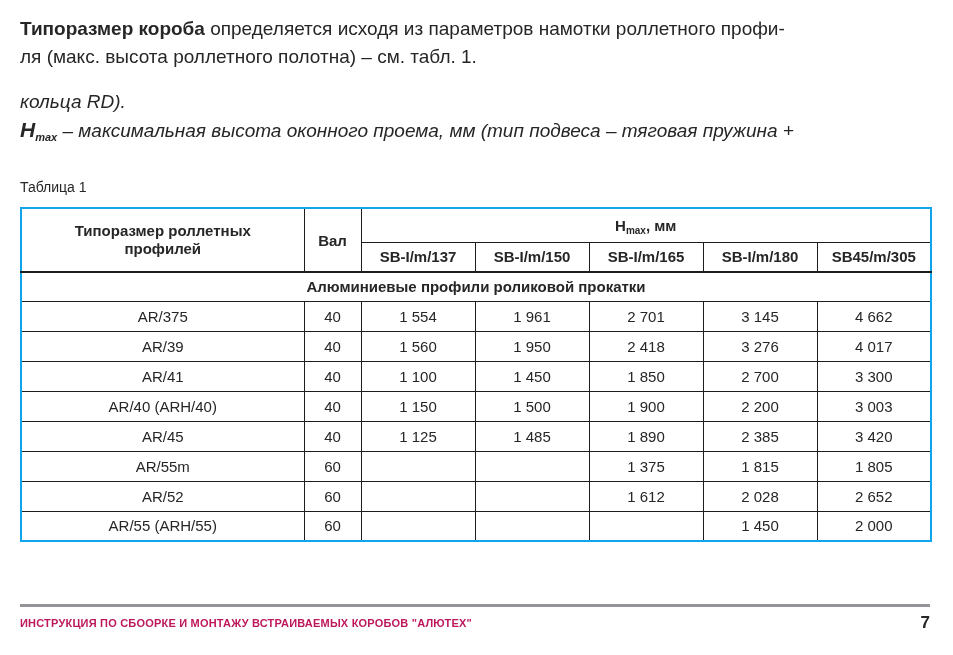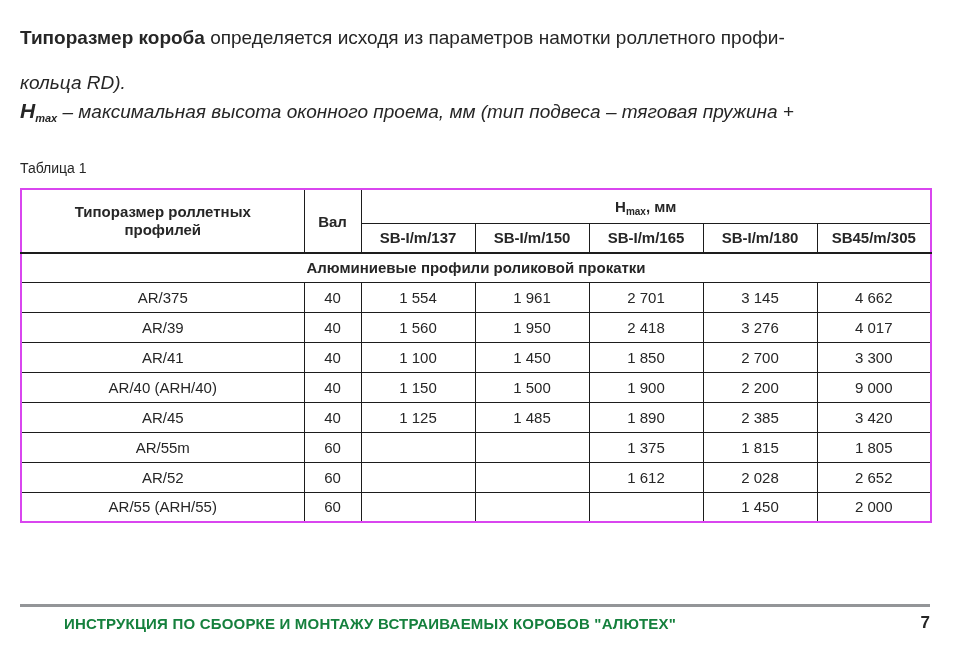--- a/index.html
+++ b/index.html
@@ -4,42 +4,42 @@
 <style>
   * { box-sizing: border-box; }
   html, body { margin: 0; padding: 0; }
   body {
     width: 953px; height: 655px;
     background: #ffffff;
     font-family: "Liberation Sans", sans-serif;
     color: #262626;
   }
   .page { position: relative; width: 953px; height: 655px; overflow: hidden; }
-  .content { padding: 24px 18px 0 20px; }
+  .content { padding: 15px 18px 0 20px; }
 
   
   .intro { margin: 0; font-size: 19px; line-height: 28px; }
   .intro .lead { font-weight: bold; }
   .line { display: block; }
 
   
   .note { margin: 17px 0 0 0; font-size: 19px; line-height: 28px; font-style: italic; }
   .note .sym { font-weight: bold; font-size: 21px; }
   .note sub { font-size: 11px; font-weight: bold; line-height: 0; vertical-align: -4px; }
 
   
   .caption { margin-top: 31px; font-size: 14px; line-height: 22px; }
 
   
   table.sizes {
     border-collapse: collapse;
     table-layout: fixed;
     width: 910px;
     margin-top: 9px;
-    border: 2px solid #d946ef;
+    border: 2px solid #0ea5e9;
   }
   table.sizes td {
     border: 1px solid #1d1d1d;
     text-align: center;
     vertical-align: middle;
     padding: 0 4px;
     font-size: 15px;
     color: #262626;
   }
   tr.hrow1 { height: 34px; }
@@ -49,31 +49,32 @@
   td.th { font-weight: bold; font-size: 14px; }
   td.col1h .wrap { display: inline-block; max-width: 200px; line-height: 18px; }
   td.hmaxh { font-weight: bold; font-size: 15px; }
   td.hmaxh sub { font-size: 10px; font-weight: bold; line-height: 0; vertical-align: -3px; }
   tr.secrow td { font-weight: bold; font-size: 15px; border-top: 2px solid #1d1d1d; text-align: center; }
 
   
   .footer { position: absolute; left: 20px; top: 604px; width: 910px; }
   .rule { height: 3px; background: #939598; }
   .footer-row { display: flex; justify-content: space-between; align-items: center; margin-top: 6px; }
-  .footer-title { color: #15803d; font-weight: bold; font-size: 15px; letter-spacing: 0.2px; margin-left: 44px; }
+  .footer-title { color: #be185d; font-weight: bold; font-size: 11px; letter-spacing: 0.2px; }
   .page-num { color: #262626; font-weight: bold; font-size: 17px; }
 </style>
 </head>
 <body>
 
 <div class="page">
   <div class="content">
 
     <p class="intro">
       <span class="line"><span class="lead">Типоразмер короба</span><span> определяется исходя из параметров намотки роллетного профи-</span></span>
+      <span class="line">ля (макс. высота роллетного полотна) – см. табл. 1.</span>
     </p>
 
     <p class="note">
       <span class="line">кольца RD).</span>
       <span class="line"><span class="sym">H</span><sub>max</sub> <span>– максимальная высота оконного проема, мм (тип подвеса – тяговая пружина +</span></span>
     </p>
 
     <div class="caption">Таблица 1</div>
 
     <table class="sizes">
@@ -130,21 +131,21 @@
           <td>2 700</td>
           <td>3 300</td>
         </tr>
         <tr class="datarow">
           <td>AR/40 (ARH/40)</td>
           <td>40</td>
           <td>1 150</td>
           <td>1 500</td>
           <td>1 900</td>
           <td>2 200</td>
-          <td>9 000</td>
+          <td>3 003</td>
         </tr>
         <tr class="datarow">
           <td>AR/45</td>
           <td>40</td>
           <td>1 125</td>
           <td>1 485</td>
           <td>1 890</td>
           <td>2 385</td>
           <td>3 420</td>
         </tr>

